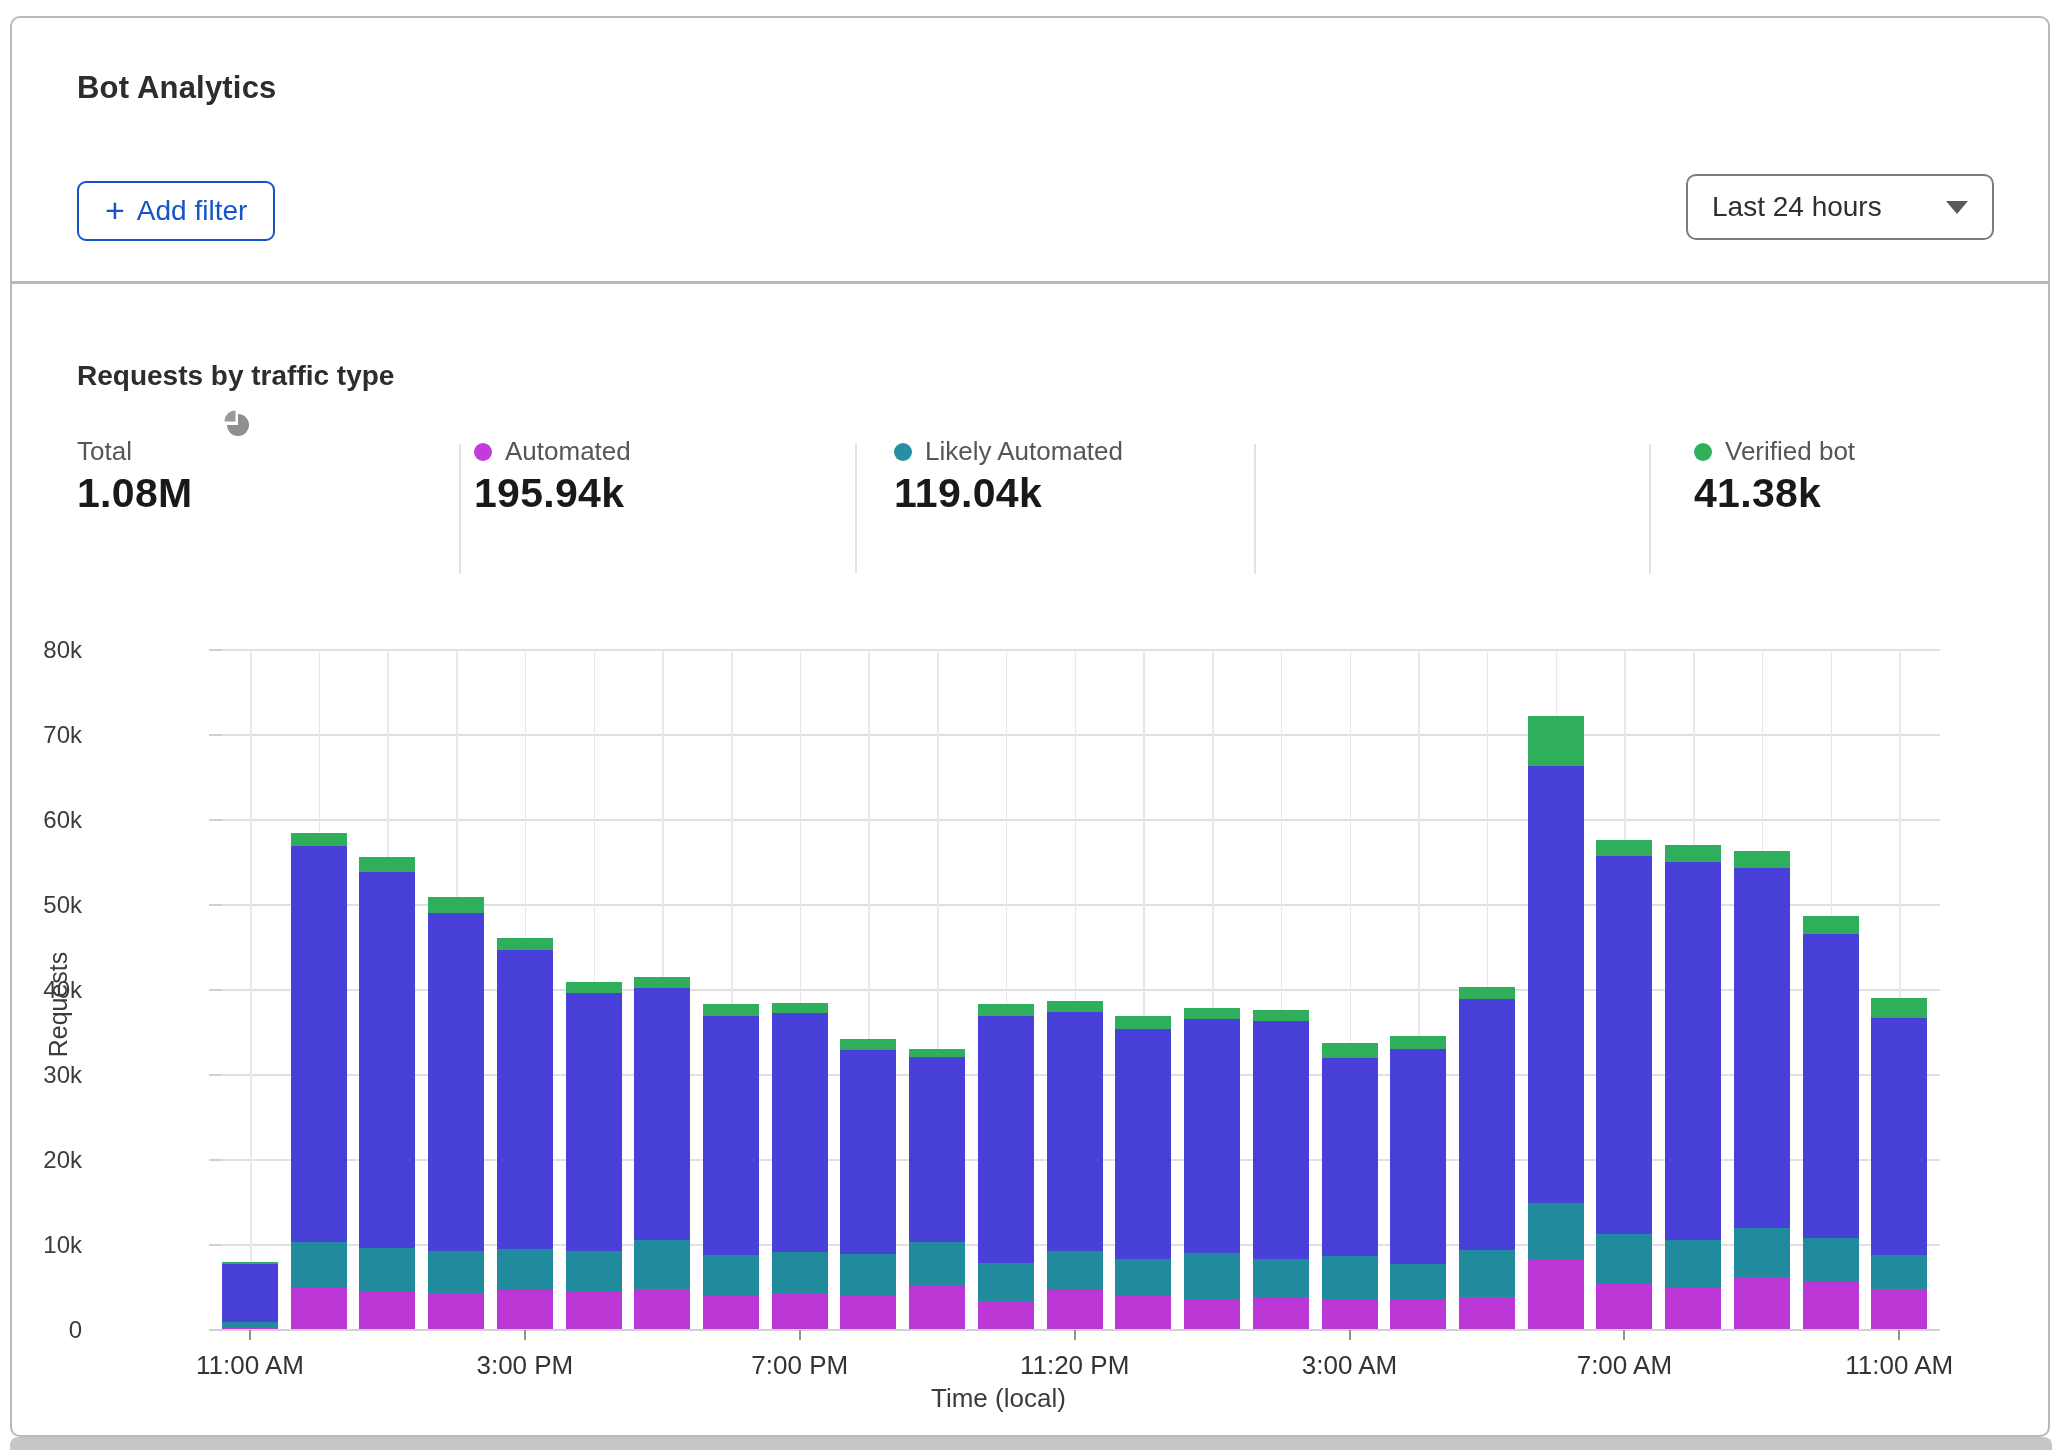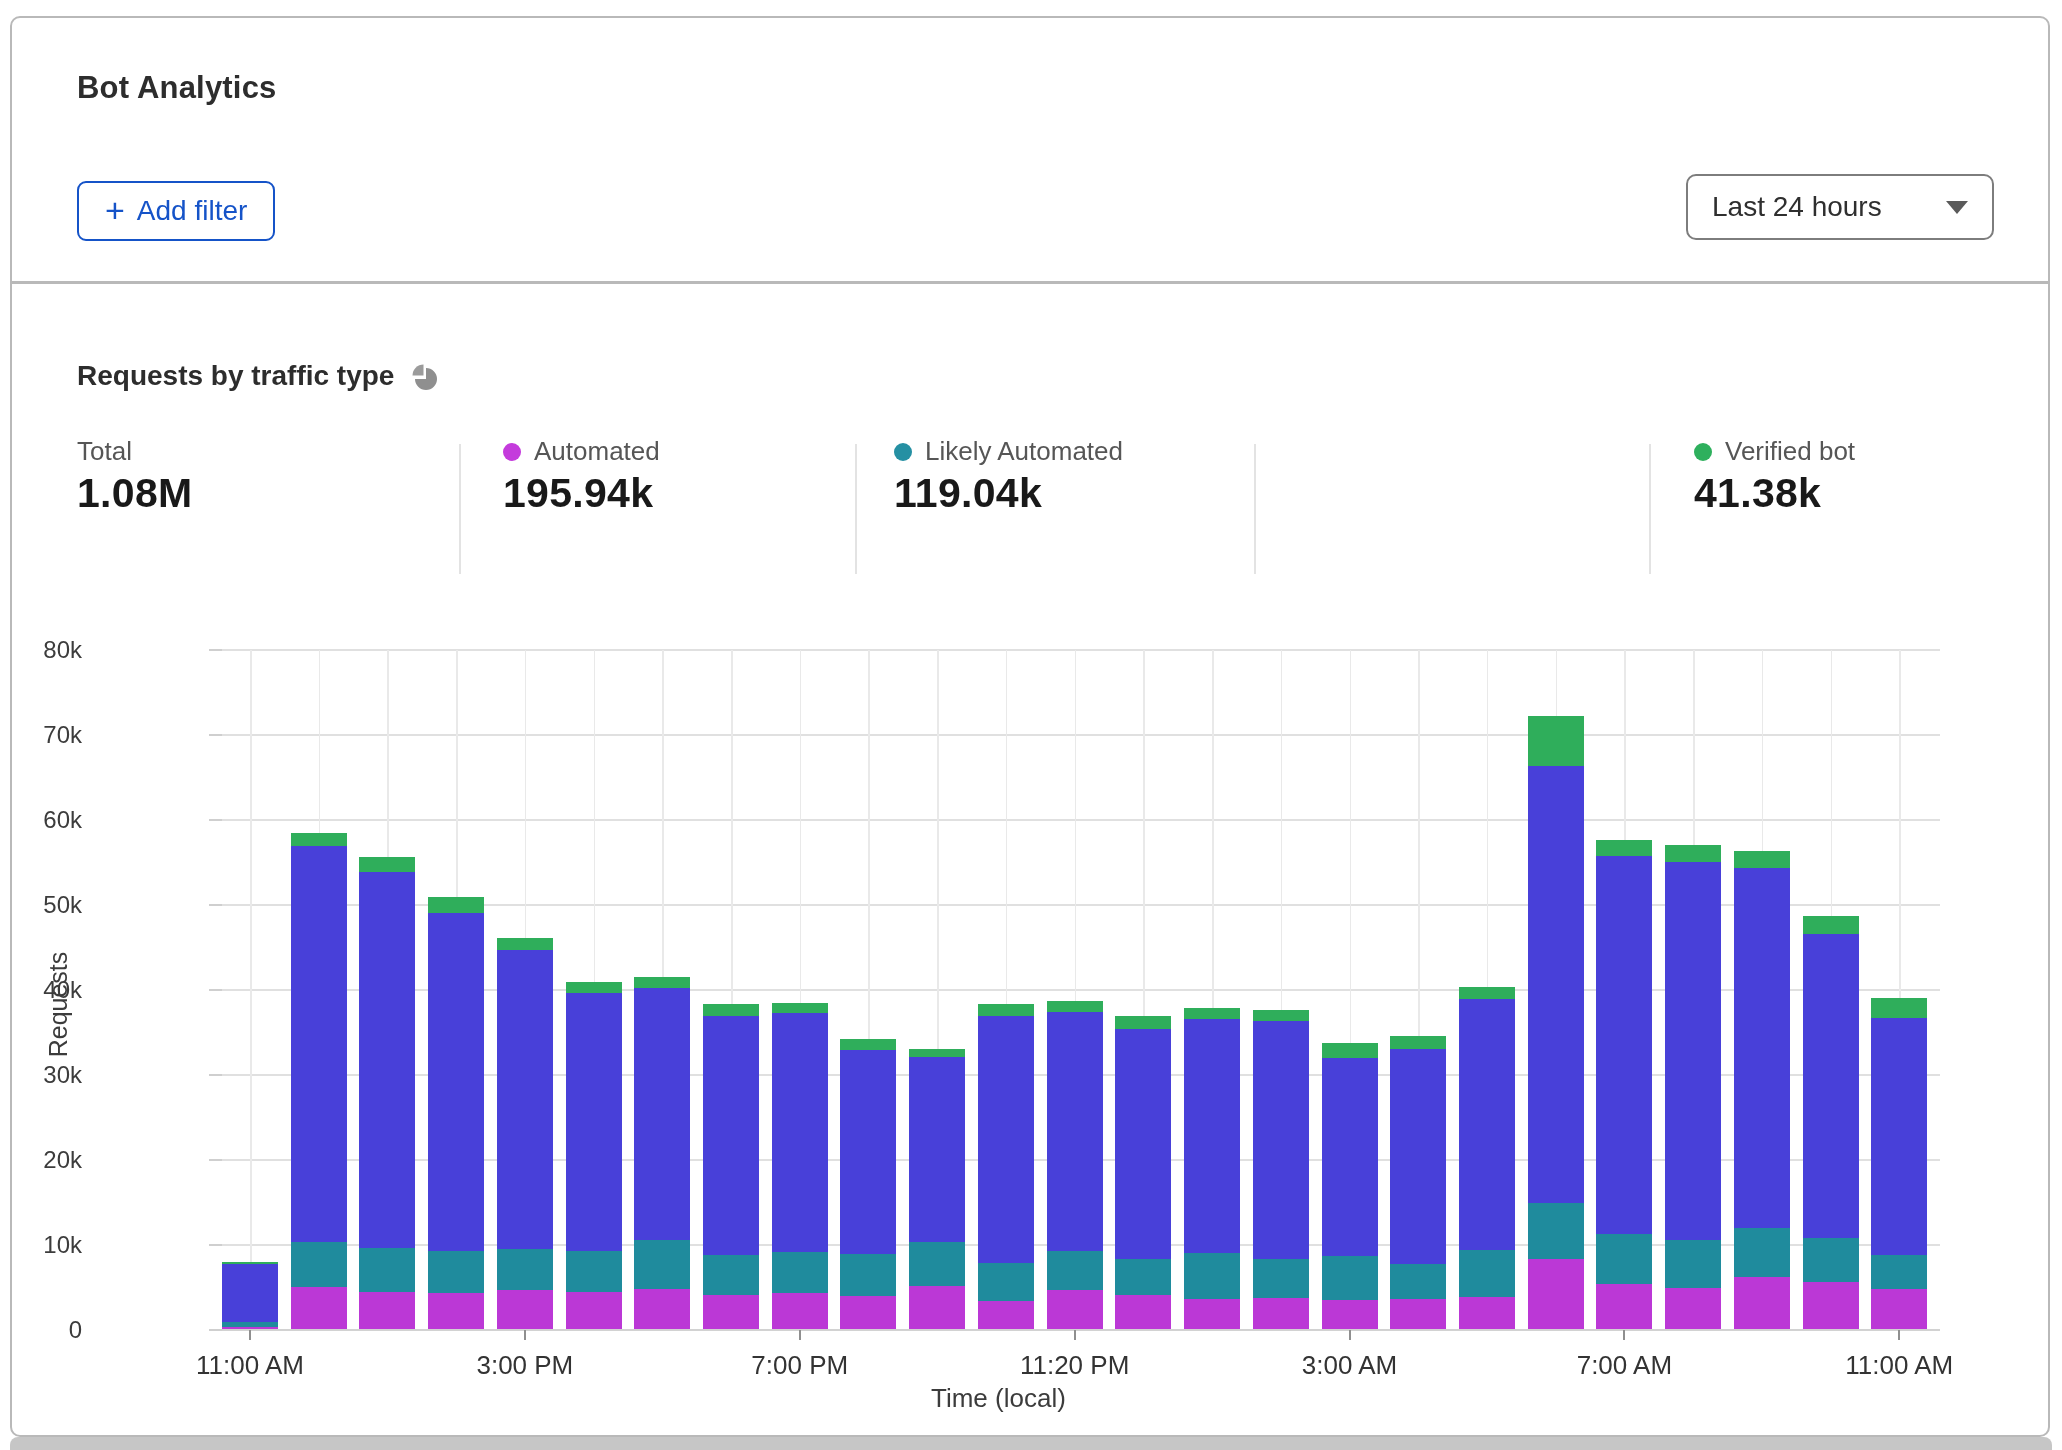--- a/index.html
+++ b/index.html
@@ -12,21 +12,21 @@
   .hlink{display:flex;align-items:center;gap:12px;color:#1b57d1;font-size:27px;cursor:pointer;}
   .hlink svg{display:block;}
   .btn-add-filter{position:absolute;left:65px;top:163px;height:60px;display:inline-flex;align-items:center;gap:12px;
         padding:0 26px;background:#fff;border:2.5px solid #1553c8;border-radius:9px;color:#1553c8;font-size:28px;cursor:pointer;}
   .btn-add-filter .plus{font-size:34px;font-weight:500;line-height:1;margin-top:-3px;}
   .dropdown{position:absolute;right:54px;top:156px;width:308px;height:66px;box-sizing:border-box;
         border:2px solid #7d7d7d;border-radius:10px;background:#fff;display:flex;align-items:center;
         padding:0 24px;font-size:28px;color:#2f2f2f;cursor:pointer;}
   .dropdown .caret{margin-left:auto;width:0;height:0;border-left:11px solid transparent;border-right:11px solid transparent;
         border-top:13px solid #5a5a5a;}
-  .section-title-row{position:absolute;left:65px;top:342px;display:flex;gap:14px;}
+  .section-title-row{position:absolute;left:65px;top:342px;display:flex;align-items:center;gap:14px;flex-direction:column;}
   .section-title{font-size:28px;font-weight:700;color:#2d2d2d;}
   
   .stats{position:absolute;left:0;top:418px;width:100%;height:150px;}
   .stat-col{position:absolute;top:0;}
   .stat-label-row{display:flex;align-items:center;gap:13px;font-size:26px;color:#565656;}
   .stat-dot{width:18px;height:18px;border-radius:50%;}
   .stat-value{margin-top:3px;font-size:41px;font-weight:700;color:#191919;letter-spacing:.3px;}
   .stat-divider{position:absolute;top:8px;width:2px;height:130px;background:#e3e3e3;}
   
   .chart{position:absolute;left:0;top:0;width:2062px;height:1450px;pointer-events:none;}
@@ -76,21 +76,21 @@
       </span>
     </div>
 
     <div class="stats" id="stats-row">
         <div class="stat-col" style="left: 65px;">
           <div class="stat-label-row">
             <span>Total</span>
           </div>
           <div class="stat-value">1.08M</div>
         </div>
-        <div class="stat-col" style="left: 491px;">
+        <div class="stat-col" style="left: 462px;">
           <div class="stat-label-row">
             <span class="stat-dot" style="background: rgb(196, 59, 220);"></span>
             <span>Automated</span>
           </div>
           <div class="stat-value">195.94k</div>
         </div>
         <div class="stat-col" style="left: 882px;">
           <div class="stat-label-row">
             <span class="stat-dot" style="background: rgb(37, 144, 163);"></span>
             <span>Likely Automated</span>

